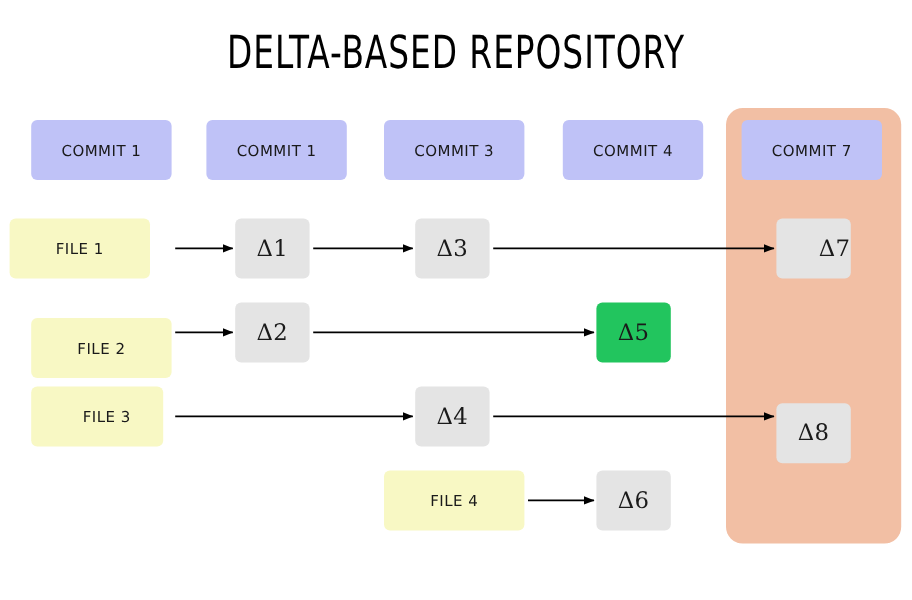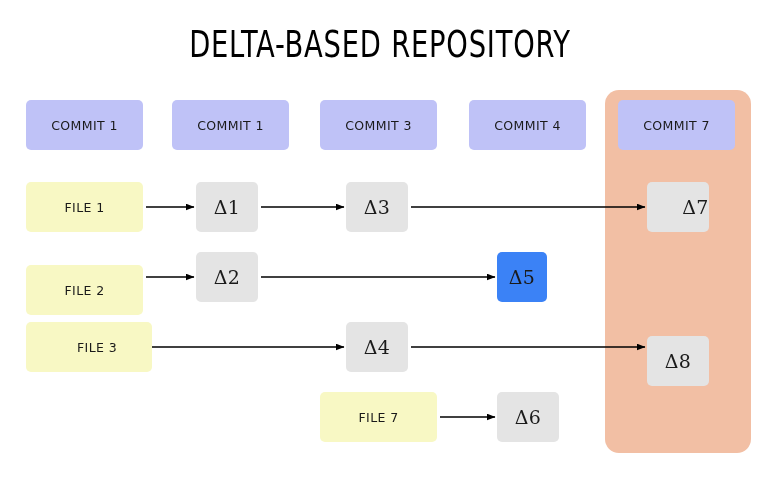--- a/index.html
+++ b/index.html
@@ -116,51 +116,51 @@
       </div>
       <div class="node commit-node" style="left: 320px; top: 100px; width: 117px; background: rgb(191, 194, 247);">
         <span>COMMIT 3</span>
       </div>
       <div class="node commit-node" style="left: 469px; top: 100px; width: 117px; background: rgb(191, 194, 247);">
         <span>COMMIT 4</span>
       </div>
       <div class="node commit-node" style="left: 618px; top: 100px; width: 117px; background: rgb(191, 194, 247);">
         <span>COMMIT 7</span>
       </div>
-      <div class="node file-node" style="left: 26px; top: 182px; width: 117px; background: rgb(248, 248, 196);">
+      <div class="node file-node" style="left: 8px; top: 182px; width: 117px; background: rgb(248, 248, 196);">
         <span>FILE 1</span>
       </div>
       <div class="node delta-node" style="left: 196px; top: 182px; width: 62px; background: rgb(228, 228, 228);">
         <span>Δ1</span>
       </div>
       <div class="node delta-node" style="left: 346px; top: 182px; width: 62px; background: rgb(228, 228, 228);">
         <span>Δ3</span>
       </div>
       <div class="node delta-node" style="left: 647px; top: 182px; width: 62px; background: rgb(228, 228, 228); padding-left: 35px;">
         <span>Δ7</span>
       </div>
       <div class="node file-node" style="left: 26px; top: 265px; width: 117px; background: rgb(248, 248, 196);">
         <span>FILE 2</span>
       </div>
       <div class="node delta-node" style="left: 196px; top: 252px; width: 62px; background: rgb(228, 228, 228);">
         <span>Δ2</span>
       </div>
-      <div class="node delta-node" style="left: 497px; top: 252px; width: 50px; background: #3b82f6;">
+      <div class="node delta-node" style="left: 497px; top: 252px; width: 62px; background: #22c55e;">
         <span>Δ5</span>
       </div>
-      <div class="node file-node" style="left: 26px; top: 322px; width: 126px; background: rgb(248, 248, 196); padding-left: 16px;">
+      <div class="node file-node" style="left: 26px; top: 322px; width: 110px; background: rgb(248, 248, 196); padding-left: 16px;">
         <span>FILE 3</span>
       </div>
       <div class="node delta-node" style="left: 346px; top: 322px; width: 62px; background: rgb(228, 228, 228);">
         <span>Δ4</span>
       </div>
       <div class="node delta-node" style="left: 647px; top: 322px; width: 62px; background: rgb(228, 228, 228); margin-top: 14px;">
         <span>Δ8</span>
       </div>
       <div class="node file-node" style="left: 320px; top: 392px; width: 117px; background: rgb(248, 248, 196);">
-        <span>FILE 7</span>
+        <span>FILE 4</span>
       </div>
       <div class="node delta-node" style="left: 497px; top: 392px; width: 62px; background: rgb(228, 228, 228);">
         <span>Δ6</span>
       </div>
     </div>
 
 </div>
 
 </body></html>

